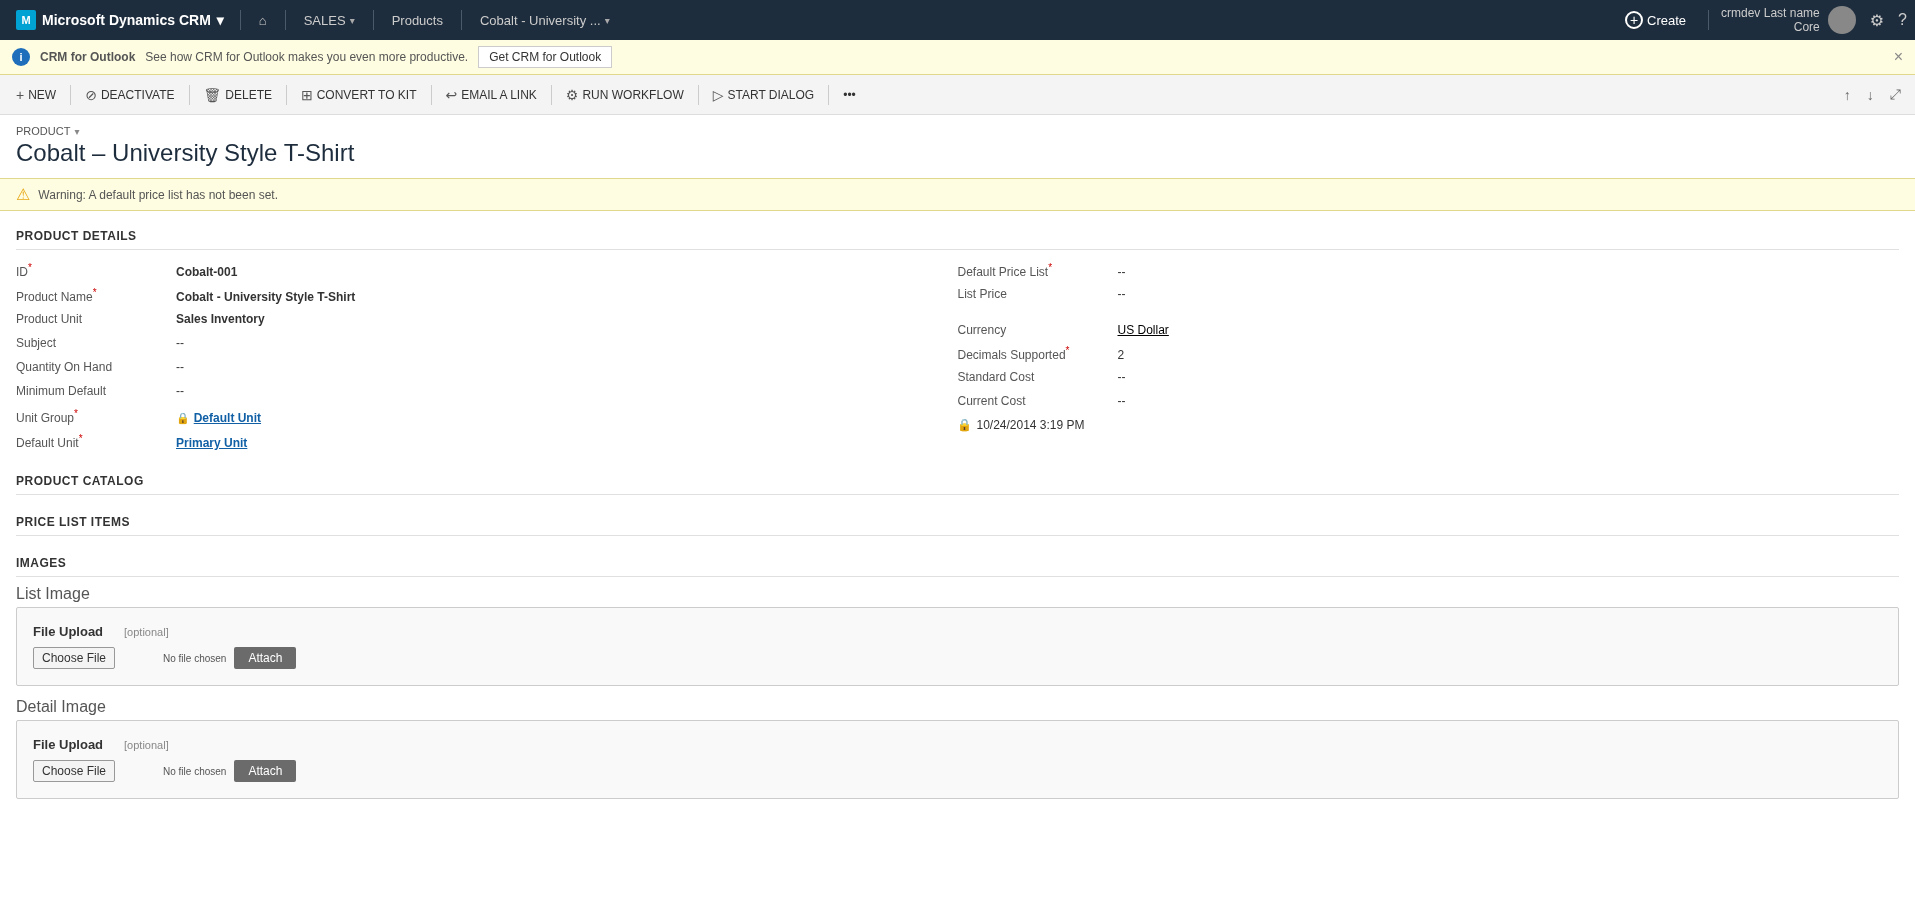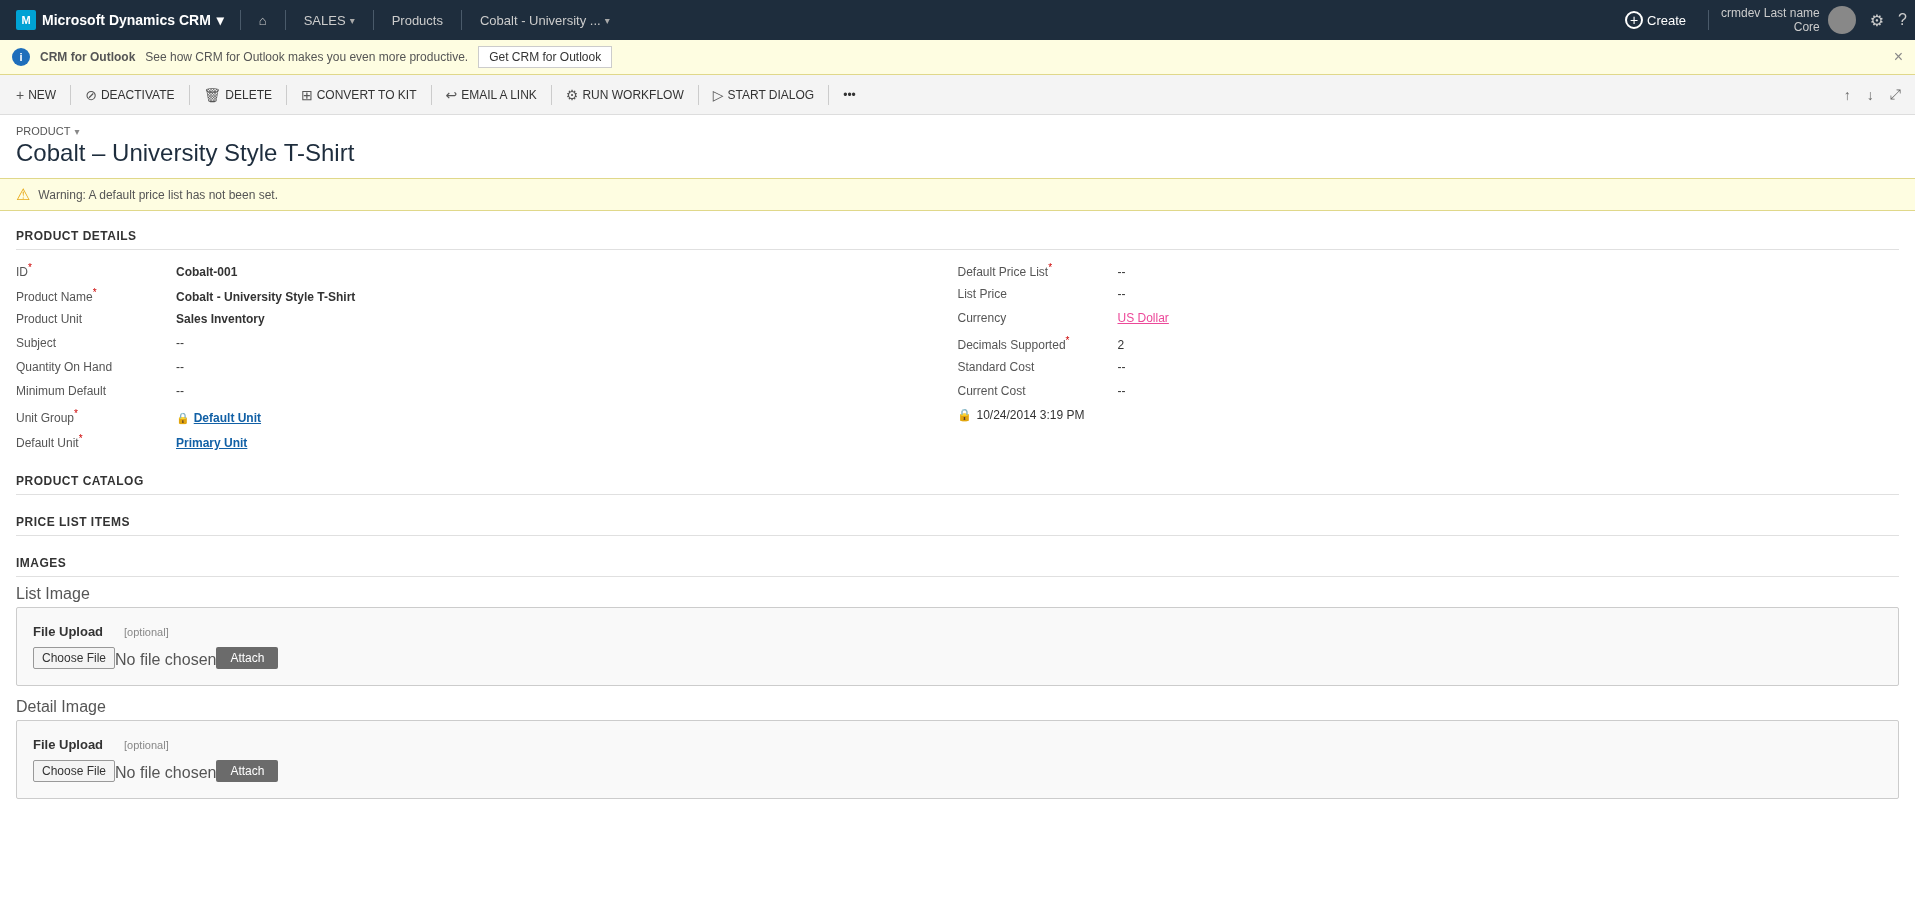--- a/index.html
+++ b/index.html
@@ -212,23 +212,24 @@
       color: #555;
       font-size: 12px;
       flex-shrink: 0;
     }
     .field-required { color: #c00; font-size: 10px; vertical-align: super; }
     .field-value {
       font-size: 12px;
       color: #333;
     }
     .field-value.link {
-      color: #ec4899;
+      color: #000000;
       text-decoration: underline;
       cursor: pointer;
+      margin-top: 12px;
     }
     .field-value.bold { font-weight: 600; }
     .field-value.link-bold {
       color: #1160a6;
       text-decoration: underline;
       cursor: pointer;
       font-weight: 600;
     }
     .lock-icon { font-size: 11px; color: #888; margin-right: 4px; }
 
@@ -262,35 +263,36 @@
       margin-bottom: 8px;
     }
     .file-upload-optional {
       font-weight: normal;
       font-size: 11px;
       color: #888;
       margin-left: 21px;
     }
     .file-upload-row {
       display: flex;
-      align-items: flex-end;
-      gap: 0;
+      align-items: center;
+      gap: 8px;
     }
     .choose-file-btn {
       border: 1px solid #999;
       background: #f4f4f4;
       padding: 3px 8px;
       cursor: pointer;
       font-size: 12px;
       color: #333;
       border-radius: 2px;
     }
     .no-file-text {
-      font-size: 16px;
+      font-size: 10px;
       color: #555;
+      margin-left: 40px;
     }
     .attach-btn {
       background: #6b6b6b;
       color: #fff;
       border: none;
       padding: 4px 14px;
       cursor: pointer;
       font-size: 12px;
       border-radius: 2px;
     }

